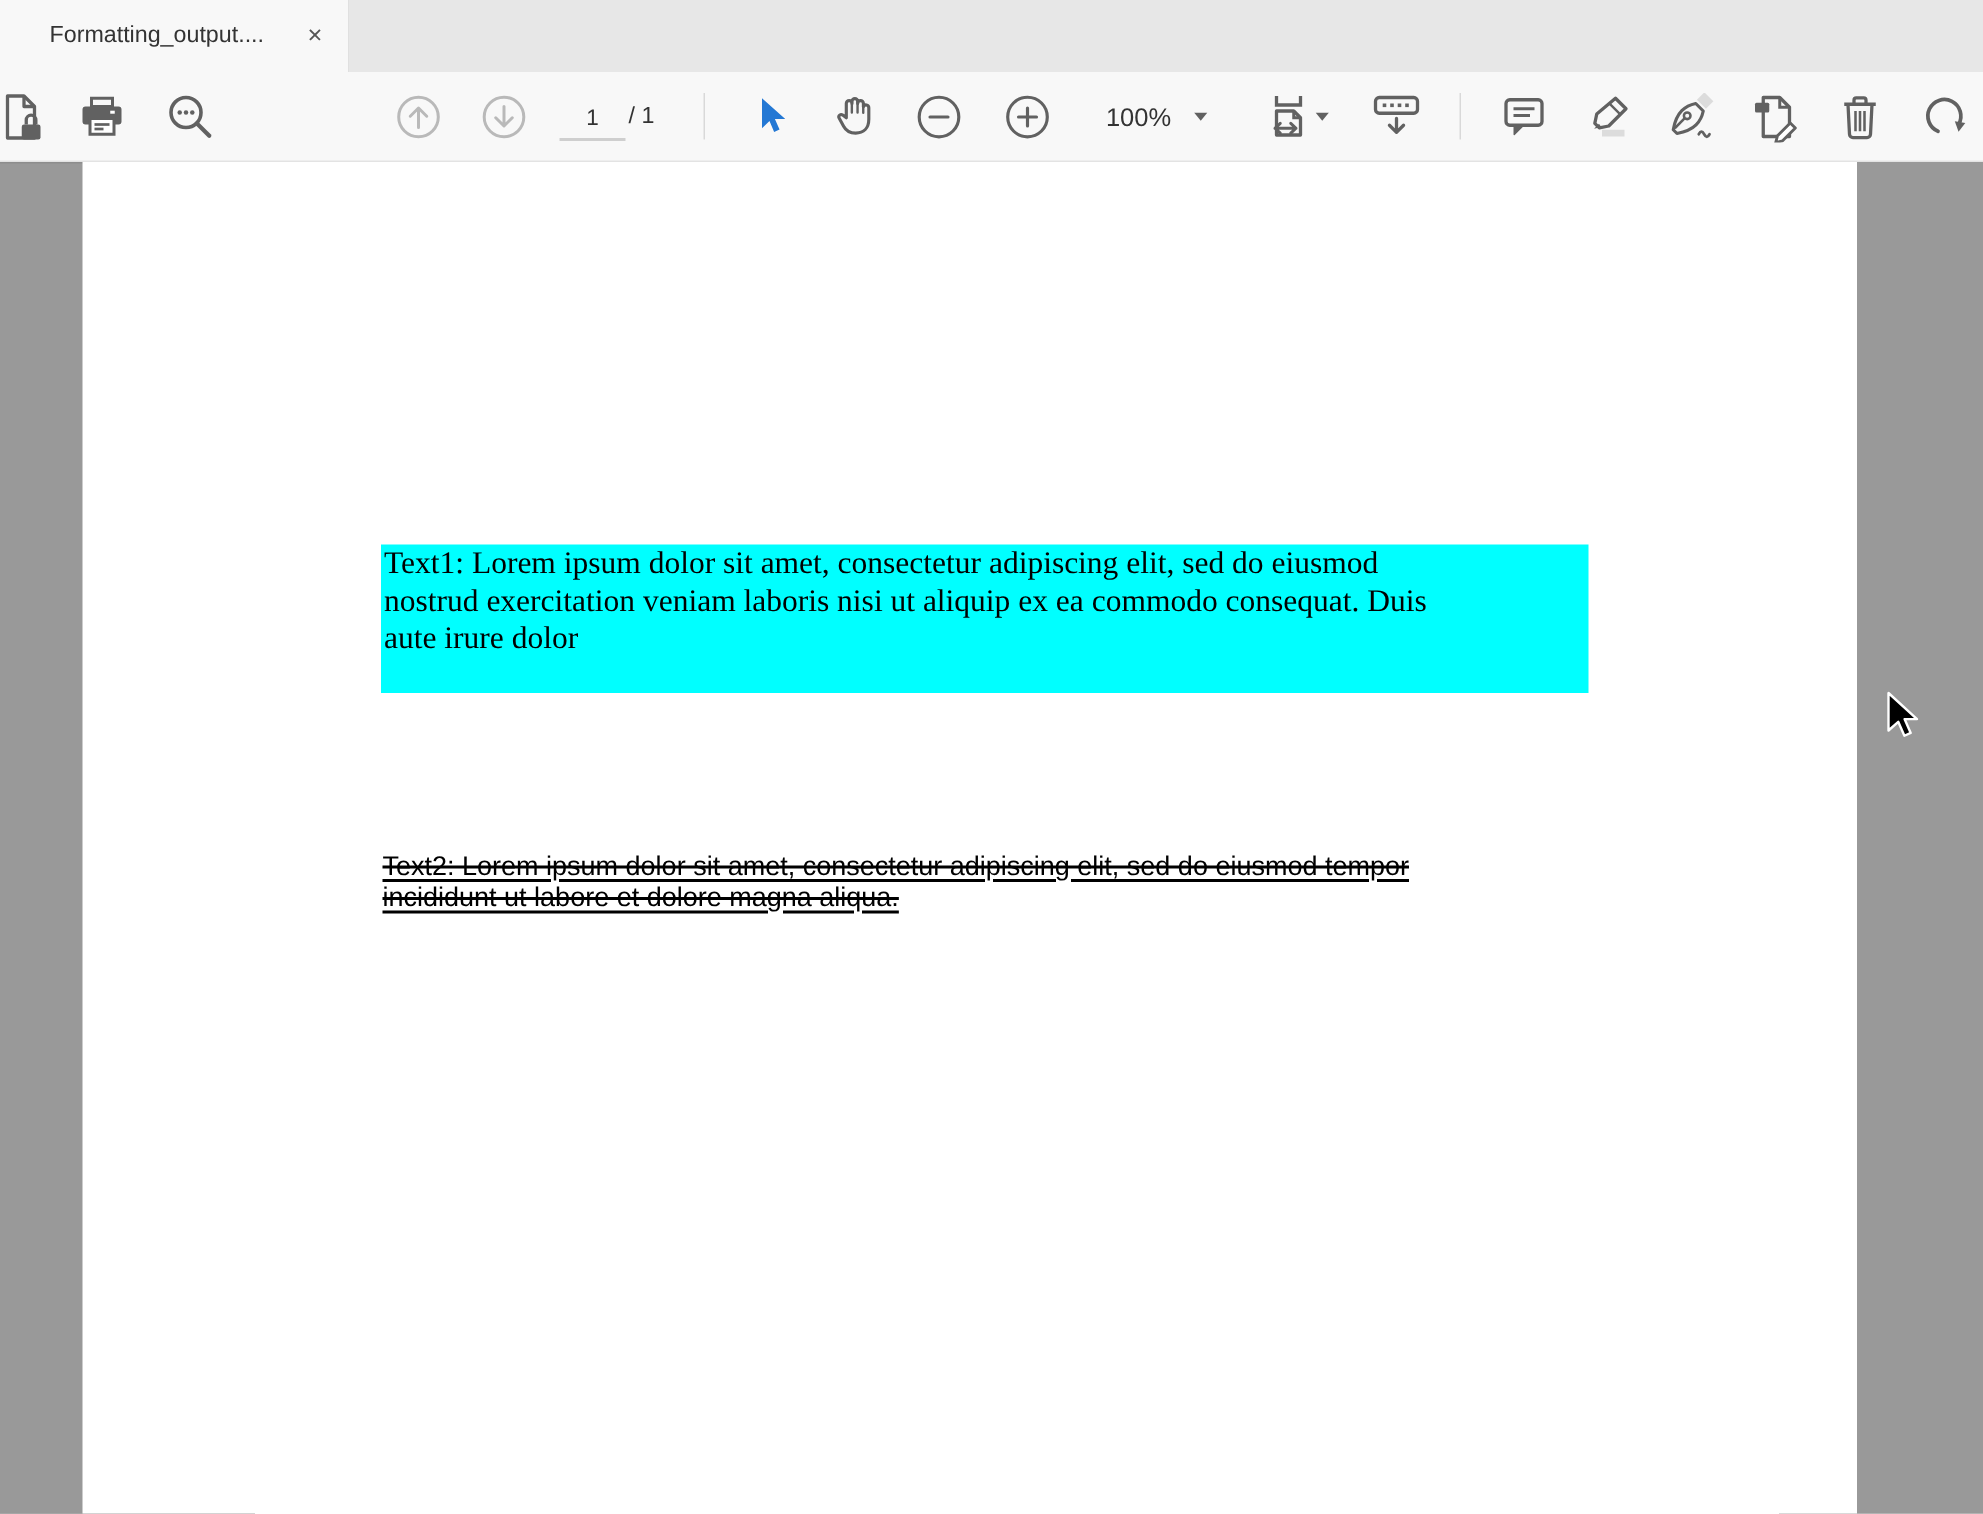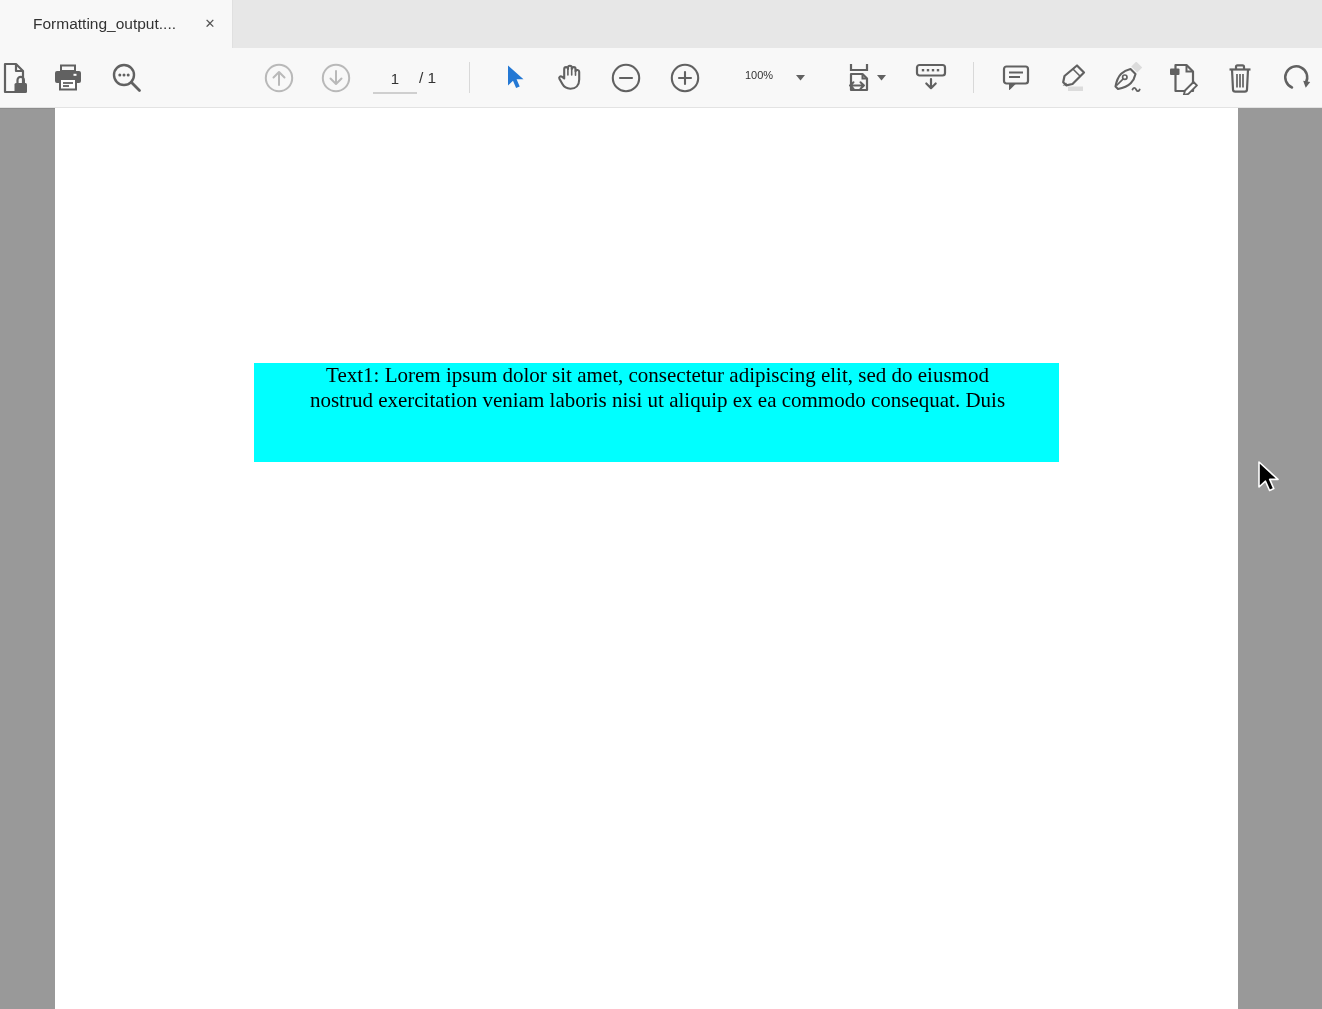--- a/index.html
+++ b/index.html
@@ -19,25 +19,25 @@
     border-bottom:1px solid #e3e3e3;}
   .tbtn{position:absolute;top:58px;width:40px;height:40px;margin-top:-48px;
     display:flex;align-items:center;justify-content:center;}
   
   .toolbar .tbtn{top:10px;margin-top:0;}
   .sep{position:absolute;top:14px;width:1px;height:31px;background:#d9d9d9;}
   .page-input{position:absolute;left:373px;top:16px;width:40px;height:26px;border:none;
     border-bottom:2px solid #cfcfcf;background:transparent;text-align:center;font-size:15px;
     color:#333;font-family:"Liberation Sans",sans-serif;outline:none;}
   .page-total{position:absolute;left:419px;top:21px;font-size:15.5px;color:#333;}
-  .zoom-value{position:absolute;left:733px;top:21px;font-size:11px;color:#333;width:52px;text-align:center;}
+  .zoom-value{position:absolute;left:733px;top:21px;font-size:17px;color:#333;width:52px;text-align:center;}
   .caret{position:absolute;top:27px;width:9px;height:6px;}
 
   
-  .workspace{position:absolute;left:0;top:108px;width:1128px;height:901px;background:#999;text-align:center;}
+  .workspace{position:absolute;left:0;top:108px;width:1128px;height:901px;background:#999;}
   .workspace::before{content:"";position:absolute;left:0;top:0;right:0;height:1px;background:#8d8d8d;}
   .page{position:absolute;left:55px;top:0;width:1183px;height:901px;background:#fff;}
 
   .para-highlight{position:absolute;left:199px;top:255px;width:805px;height:99px;
     font-family:"Liberation Serif", serif;font-size:21px;line-height:24.75px;color:#000;
     padding-left:2px;box-sizing:border-box;}
   .para-highlight .tline{white-space:nowrap;}
 
   .para-strike{position:absolute;left:200px;top:459px;
     font-family:"Liberation Sans", sans-serif;font-size:18px;line-height:21px;color:#000;}
@@ -226,22 +226,27 @@
       </svg>
     </div>
   </div>
 
   <div class="workspace">
     <div class="page">
 
       <div class="para-highlight" style="background:#00ffff;">
         <div class="tline">Text1: Lorem ipsum dolor sit amet, consectetur adipiscing elit, sed do eiusmod</div>
         <div class="tline">nostrud exercitation veniam laboris nisi ut aliquip ex ea commodo consequat. Duis</div>
+        <div class="tline">aute irure dolor</div>
       </div>
 
+      <div class="para-strike">
+        <div class="tline"><span class="deco">Text2: Lorem ipsum dolor sit amet, consectetur adipiscing elit, sed do eiusmod tempor</span></div>
+        <div class="tline"><span class="deco">incididunt ut labore et dolore magna aliqua.</span></div>
+      </div>
 
     </div>
   </div>
 
   <svg class="cursor" viewBox="0 0 24 36">
     <path d="M3 2 L3 27 L9.5 21.2 L13.6 30.5 L17.8 28.6 L13.7 19.4 L22 19.4 Z" fill="#000" stroke="#fff" stroke-width="1.6" stroke-linejoin="round"></path>
   </svg>
 
 </div>
 

